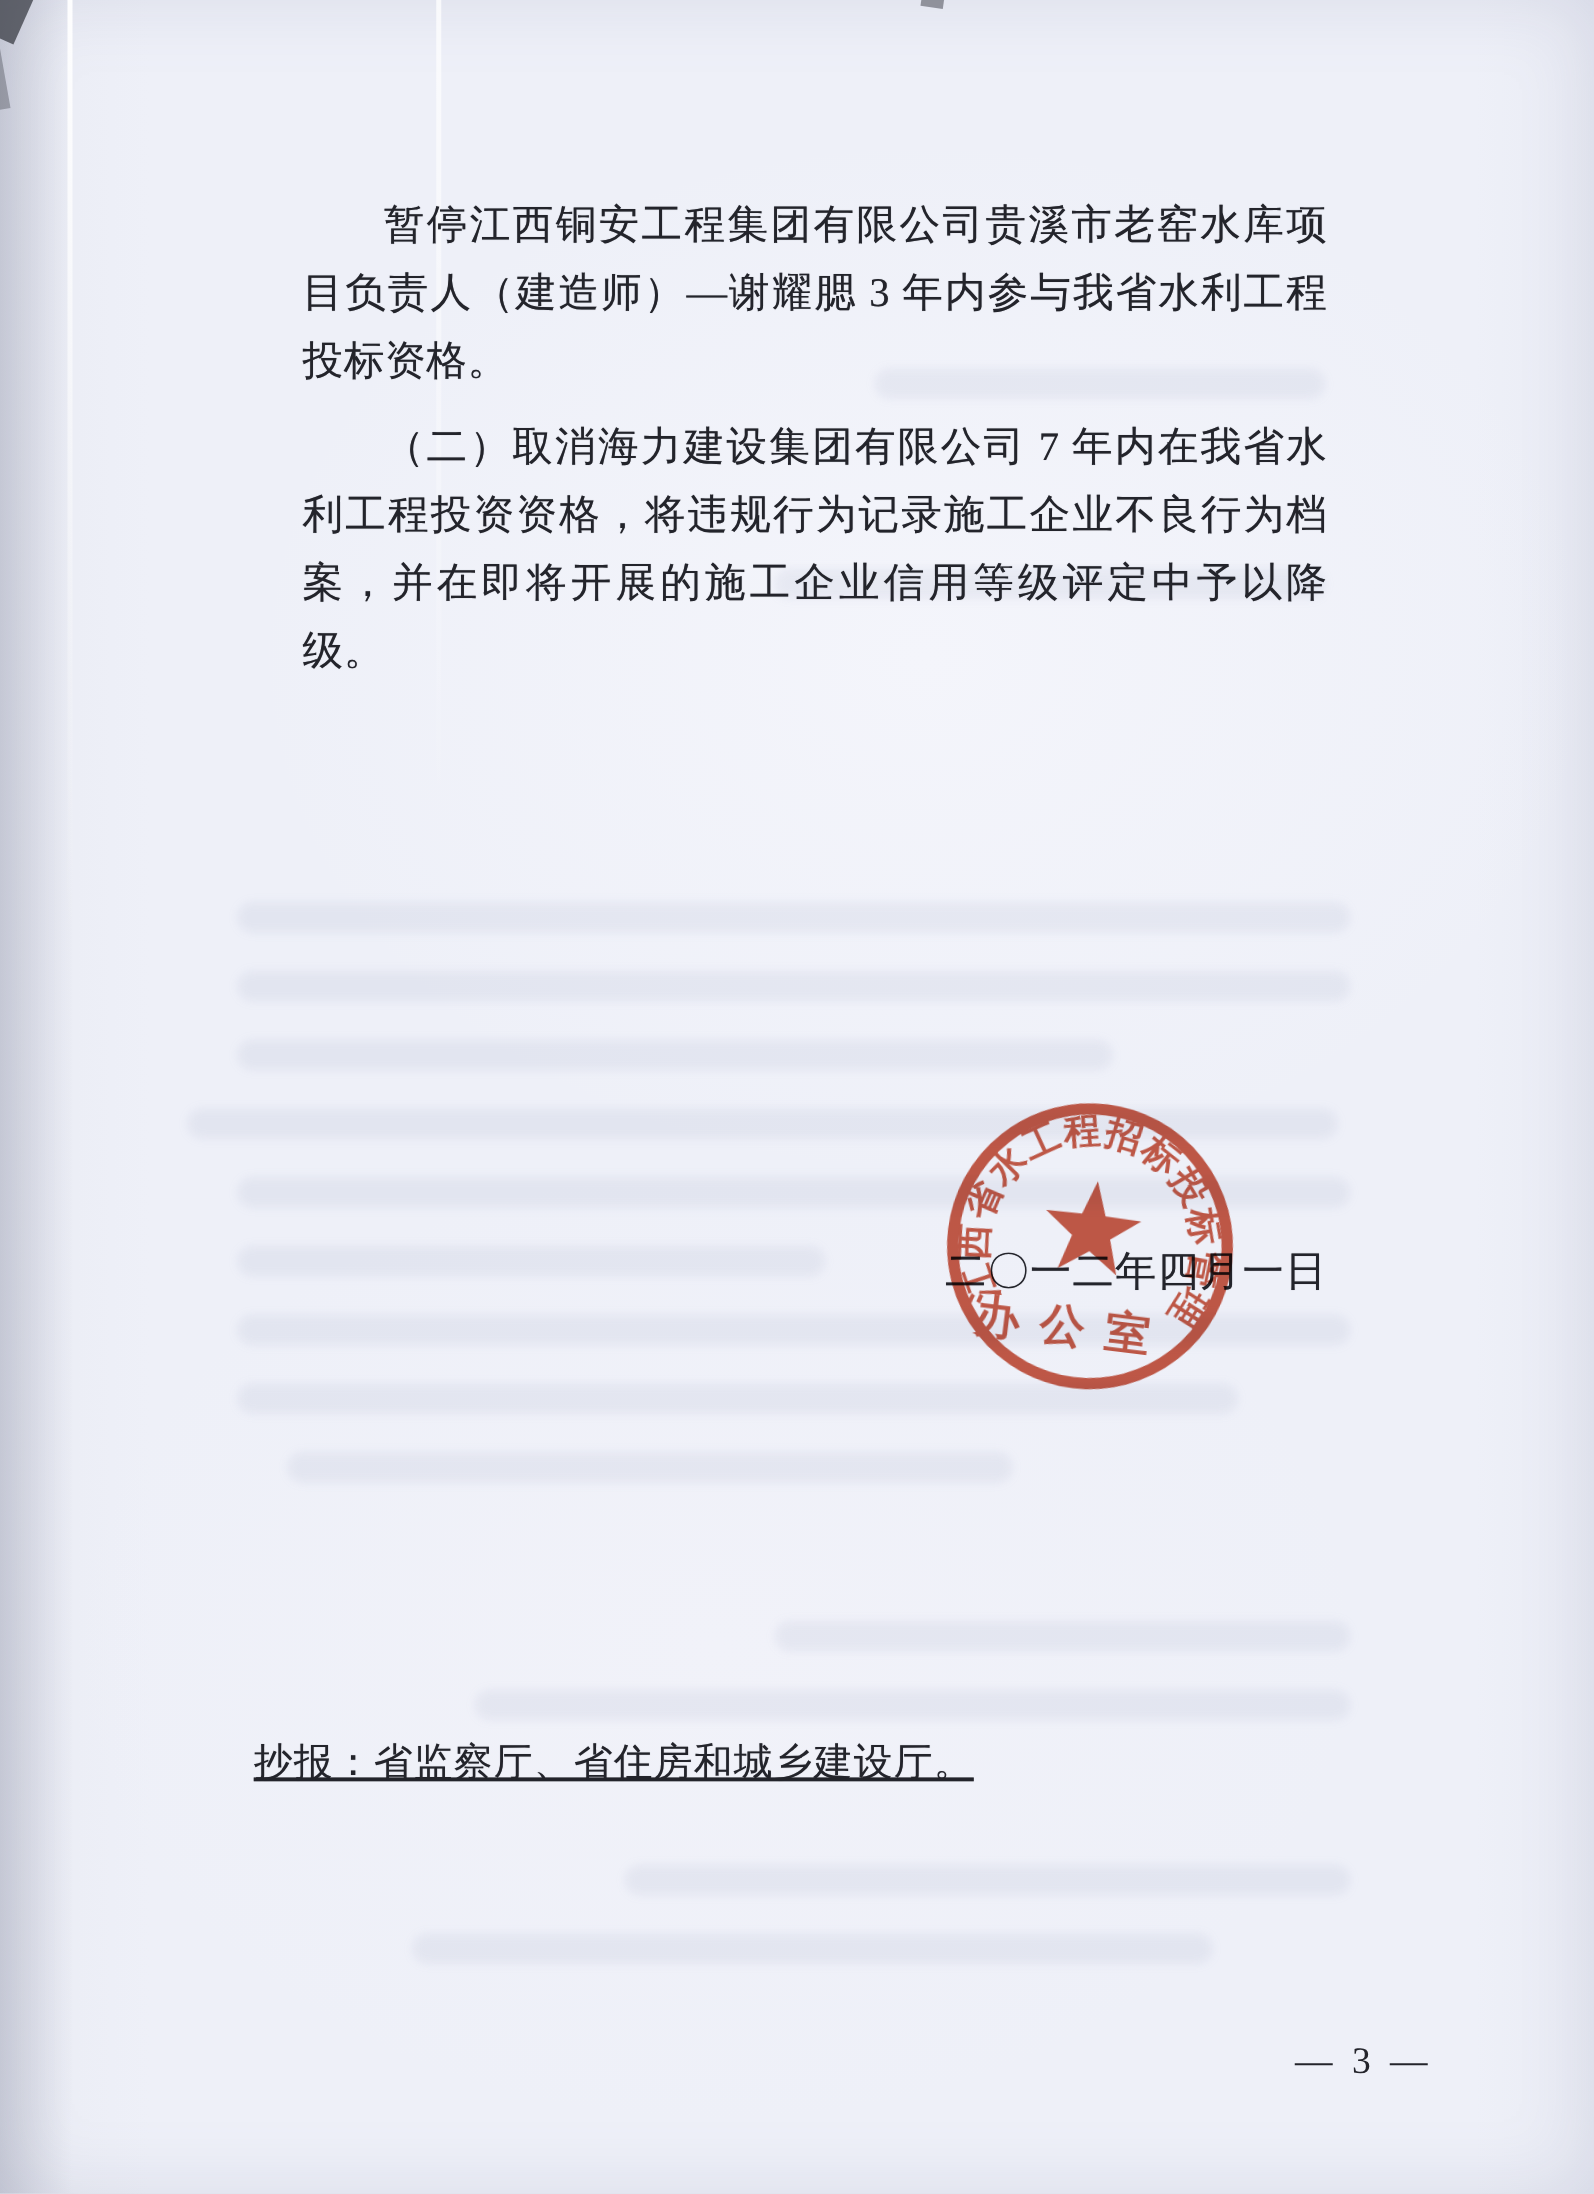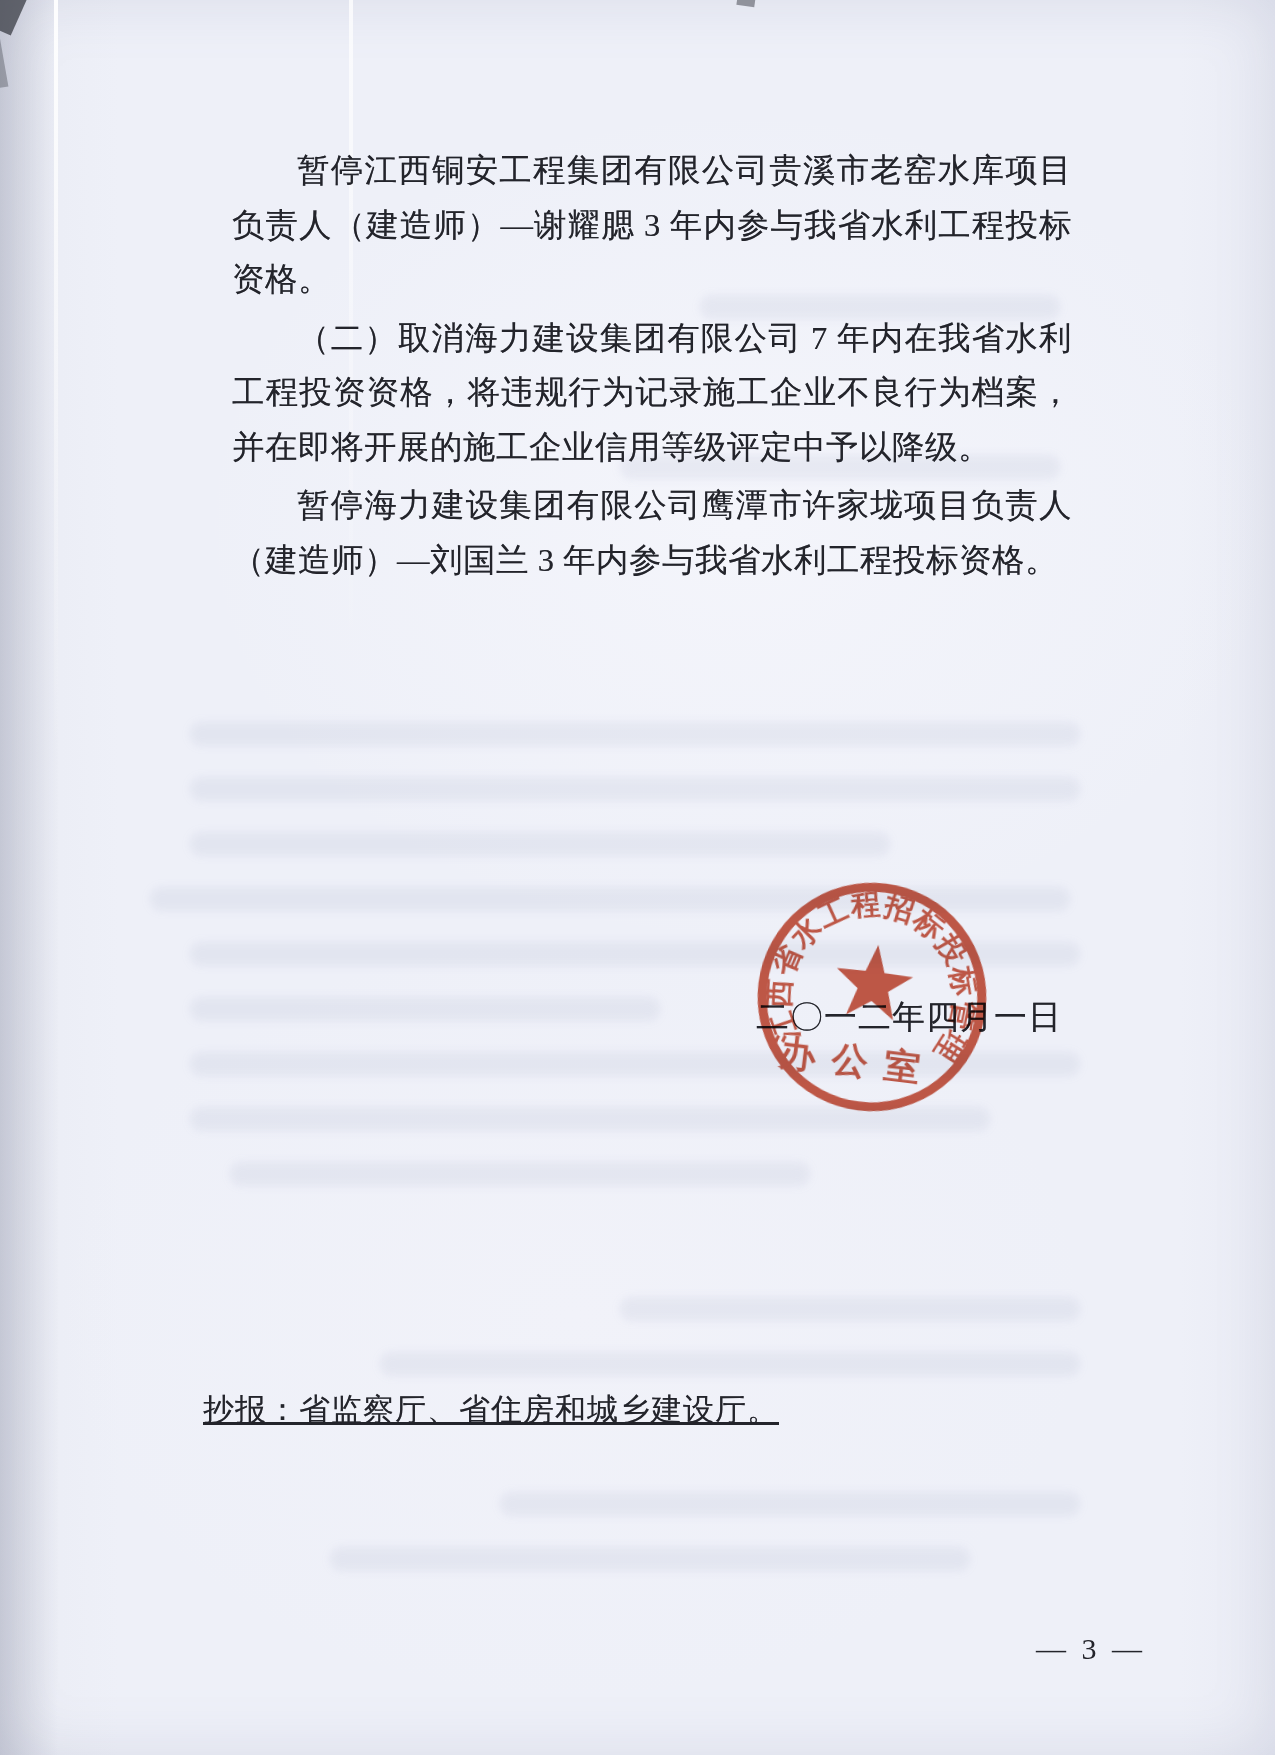--- a/index.html
+++ b/index.html
@@ -27,21 +27,21 @@
   .corner-mark.b{left:-10px;top:36px;width:14px;height:52px;transform:rotate(-10deg);opacity:.35;}
   .top-nick{position:absolute;left:737px;top:-4px;width:18px;height:10px;background:#4a4c55;opacity:.55;transform:rotate(8deg);}
   .smudge{position:absolute;height:24px;border-radius:12px;background:rgba(125,135,175,.10);filter:blur(4px);}
   
   .body-text{
     position:absolute;left:228px;top:139px;width:848px;
     font-size:32.5px;line-height:54.5px;
     text-align:justify;text-justify:inter-ideograph;
     letter-spacing:.5px;
   }
-  .body-text p{margin:4px;text-indent:2em;
+  .body-text p{margin:14px;text-indent:2em;
     text-shadow:0 0 .6px rgba(35,36,43,.55);}
   
   .date-line{
     position:absolute;left:756px;top:995px;
     font-size:33px;letter-spacing:1px;white-space:nowrap;
     z-index:2;text-shadow:0 0 .6px rgba(35,36,43,.6);text-align:center;
   }
   
   .seal-wrap{
     position:absolute;left:741px;top:866px;width:262px;height:262px;
@@ -87,21 +87,20 @@
   <div class="smudge" style="left:190px;top:1107px;width:800px;"></div>
   <div class="smudge" style="left:230px;top:1162px;width:580px;"></div>
   <div class="smudge" style="left:620px;top:1297px;width:460px;"></div>
   <div class="smudge" style="left:380px;top:1352px;width:700px;"></div>
   <div class="smudge" style="left:500px;top:1492px;width:580px;"></div>
   <div class="smudge" style="left:330px;top:1547px;width:640px;"></div>
 
   <main class="body-text">
     <p>暂停江西铜安工程集团有限公司贵溪市老窑水库项目负责人（建造师）—谢耀腮 3 年内参与我省水利工程投标资格。</p>
     <p>（二）取消海力建设集团有限公司 7 年内在我省水利工程投资资格，将违规行为记录施工企业不良行为档案，并在即将开展的施工企业信用等级评定中予以降级。</p>
-    <p>暂停海力建设集团有限公司鹰潭市许家垅项目负责人（建造师）—刘国兰 3 年内参与我省水利工程投标资格。</p>
   </main>
 
   <div class="date-line">二〇一二年四月一日</div>
 
   <div class="seal-wrap">
     <svg viewBox="0 0 260 260" width="262" height="262">
       <defs>
         <path id="sealArc" d="M 62.8 177 A 82 82 0 1 1 197.2 177" fill="none"></path>
       </defs>
       <circle cx="130" cy="130" r="109" fill="none" stroke="#c4452e" stroke-width="9"></circle>

